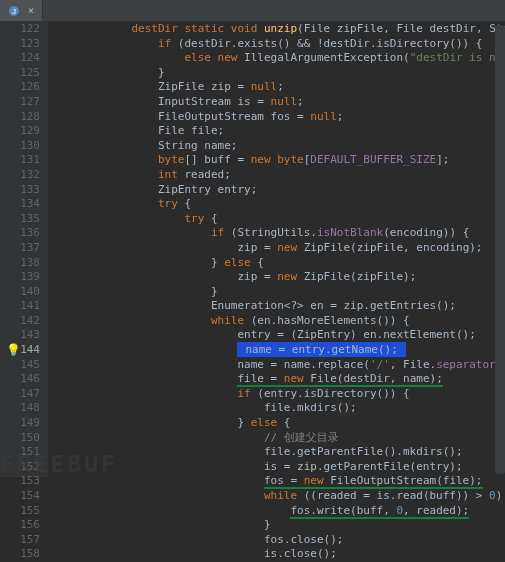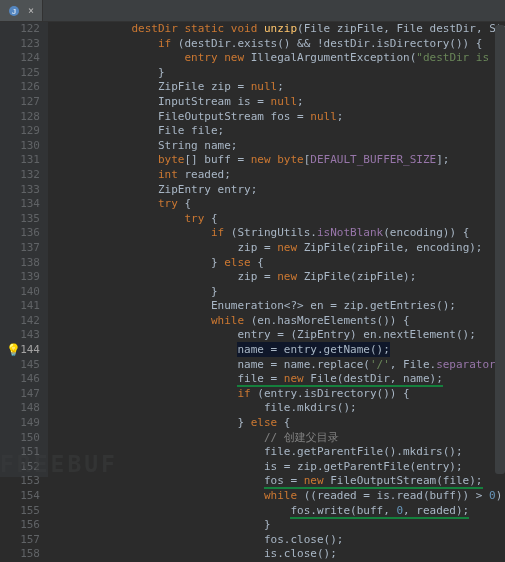--- a/index.html
+++ b/index.html
@@ -14,21 +14,21 @@
 .gutter-line{height:14.6px;line-height:14.6px;position:relative}
 .code{flex:1;padding-left:4px;line-height:14.6px;position:relative}
 .code-line{height:14.6px;white-space:pre}
 .kw{color:#cc7832}
 .str{color:#6a8759}
 .num{color:#6897bb}
 .com{color:#808080}
 .mth{color:#ffc66d}
 .fld{color:#9876aa}
 .bulb{position:absolute;left:6px;color:#f0a30a;font-size:12px}
-.hl-sel{background:#0f172a;padding:1px 0}
+.hl-sel{background:#1d4ed8;padding:1px 8px}
 .hl-err{border-bottom:2px solid #15803d}
 .watermark{position:absolute;bottom:0;left:0px;color:#3a3c3d;font-size:23px;font-weight:900;letter-spacing:3px;pointer-events:none;opacity:.55}
 .minimap{position:absolute;right:0;top:3px;bottom:3px;width:10px;background:#3c3f41;border-radius:3px}
 </style>
 </head>
 <body>
 
 <div class="tab-bar">
   <div class="tab">
     <span class="tab-icon">
@@ -78,21 +78,21 @@
       <div class="gutter-line">154</div>
       <div class="gutter-line">155</div>
       <div class="gutter-line">156</div>
       <div class="gutter-line">157</div>
       <div class="gutter-line">158</div>
       <span class="bulb" style="top: 321.2px;">💡</span>
     </div>
   <div class="code" id="code">
       <div class="code-line">            <span class="kw ">destDir </span><span class="kw ">static void </span><span class="mth ">unzip</span><span class=" ">(File zipFile, File destDir, String encoding) {</span></div>
       <div class="code-line">                <span class="kw ">if </span><span class=" ">(destDir.exists() &amp;&amp; !destDir.isDirectory()) {</span></div>
-      <div class="code-line">                    <span class="kw ">entry new </span><span class=" ">IllegalArgumentException(</span><span class="str ">"destDir is not a directory!"</span></div>
+      <div class="code-line">                    <span class="kw ">else new </span><span class=" ">IllegalArgumentException(</span><span class="str ">"destDir is not a directory!"</span></div>
       <div class="code-line">                <span class=" ">}</span></div>
       <div class="code-line">                <span class=" ">ZipFile zip = </span><span class="kw ">null</span><span class=" ">;</span></div>
       <div class="code-line">                <span class=" ">InputStream is = </span><span class="kw ">null</span><span class=" ">;</span></div>
       <div class="code-line">                <span class=" ">FileOutputStream fos = </span><span class="kw ">null</span><span class=" ">;</span></div>
       <div class="code-line">                <span class=" ">File file;</span></div>
       <div class="code-line">                <span class=" ">String name;</span></div>
       <div class="code-line">                <span class="kw ">byte</span><span class=" ">[] buff = </span><span class="kw ">new </span><span class="kw ">byte</span><span class=" ">[</span><span class="fld ">DEFAULT_BUFFER_SIZE</span><span class=" ">];</span></div>
       <div class="code-line">                <span class="kw ">int </span><span class=" ">readed;</span></div>
       <div class="code-line">                <span class=" ">ZipEntry entry;</span></div>
       <div class="code-line">                <span class="kw ">try </span><span class=" ">{</span></div>

